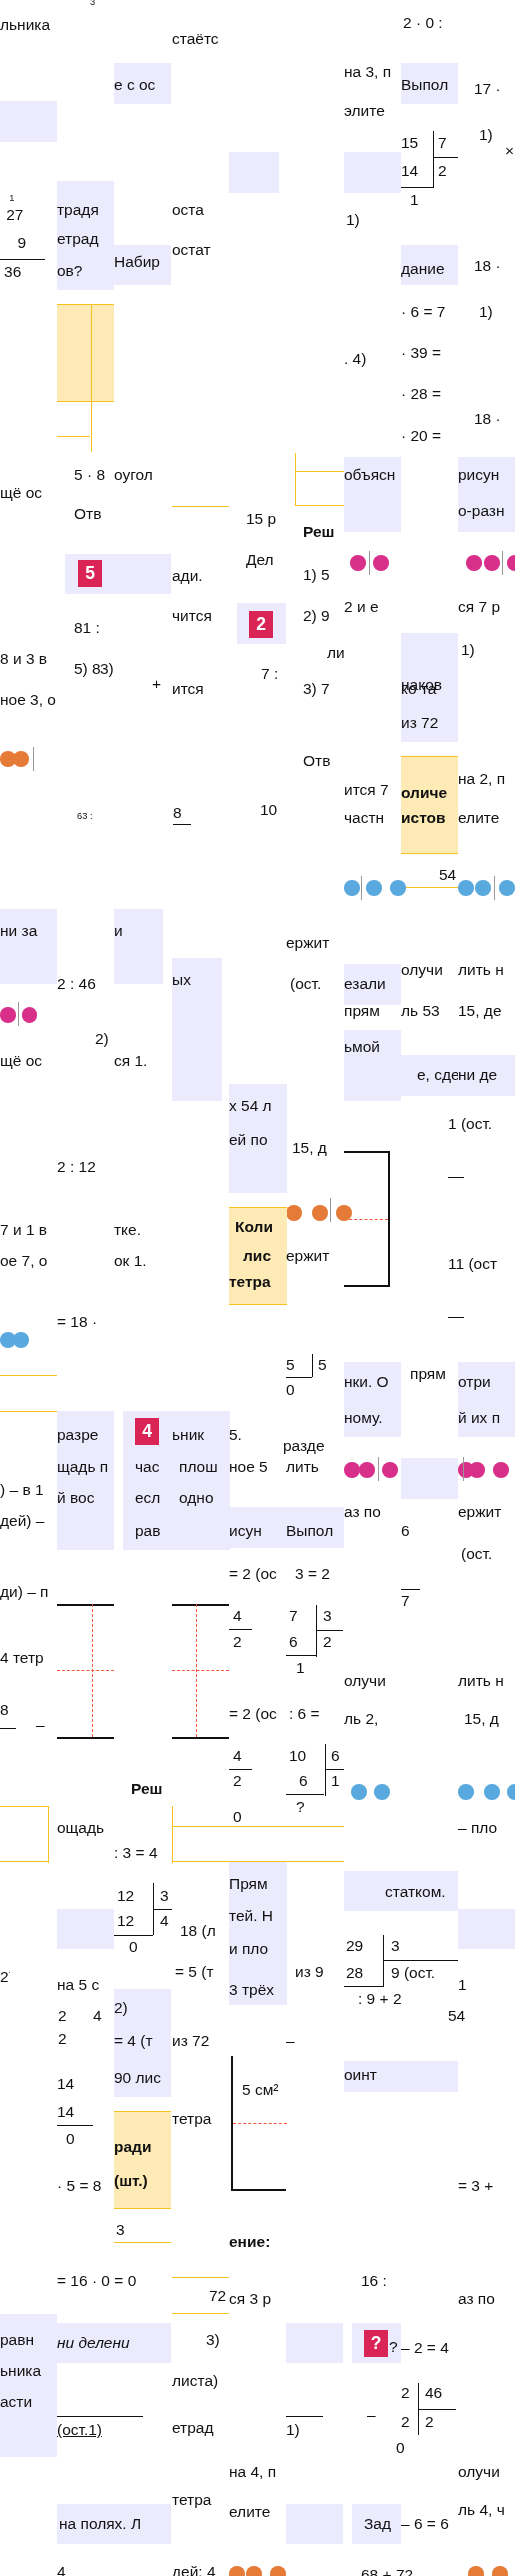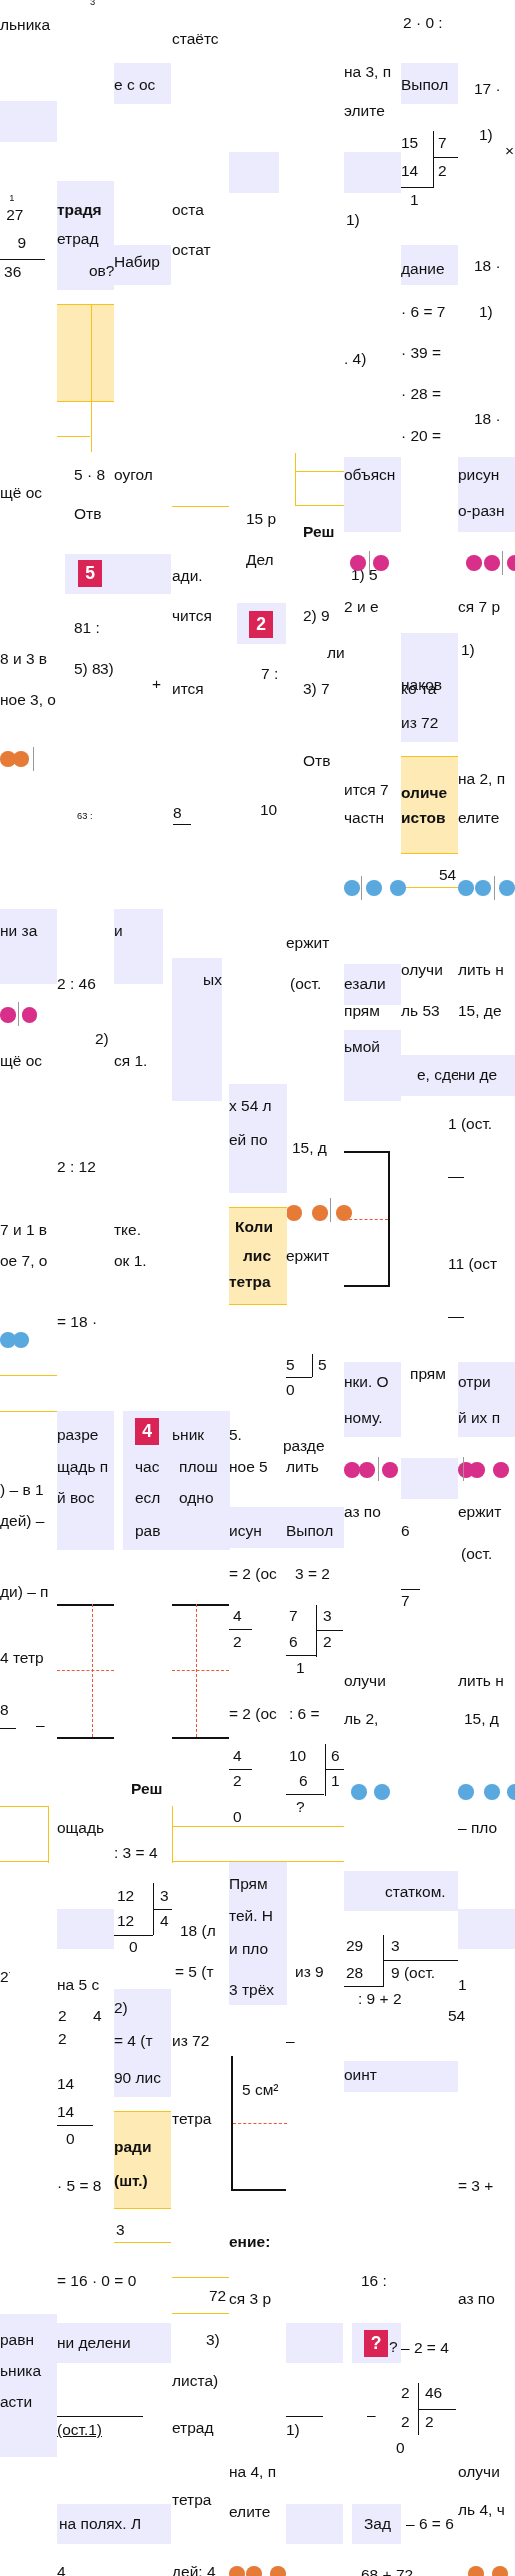--- a/index.html
+++ b/index.html
@@ -58,23 +58,23 @@
   <span class="t" style="left:401px;top:162px;">14</span>
   <span class="t" style="left:438px;top:162px;">2</span>
   <span class="t" style="left:410px;top:191px;">1</span>
   <span class="t" style="left:479px;top:126px;">1)</span>
   <span class="t" style="left:505px;top:142px;">×</span>
   <span class="t sm" style="left:9.3px;top:193px;">1</span>
   <span class="t" style="left:6.2px;top:206px;">27</span>
   <span class="t" style="left:17.5px;top:234px;">9</span>
   <div class="hr" style="left:0;top:259px;width:45px;"></div>
   <span class="t" style="left:4.1px;top:263px;">36</span>
-  <span class="t" style="left:57px;top:201px;width:58px;font-weight:bold;">традя</span>
+  <span class="t" style="left:57px;top:201px;width:58px;">традя</span>
   <span class="t" style="left:57px;top:230px;width:57px;">етрад</span>
-  <span class="t" style="left:57px;top:262px;width:57px;margin-left:32px;">ов?</span>
+  <span class="t" style="left:57px;top:262px;width:57px;">ов?</span>
   <span class="t" style="left:114px;top:253px;width:57px;">Набир</span>
   <span class="t" style="left:172px;top:201px;width:57px;">оста</span>
   <span class="t" style="left:172px;top:241px;width:57px;">остат</span>
   <span class="t" style="left:346px;top:211px;">1)</span>
   <span class="t" style="left:401px;top:260px;width:57px;">дание</span>
   <span class="t" style="left:474px;top:257px;width:41px;">18 ·</span>
   <span class="t" style="left:401px;top:303px;width:57px;">· 6 = 7</span>
   <span class="t" style="left:479px;top:303px;">1)</span>
   <span class="t" style="left:401px;top:344px;width:57px;">· 39 =</span>
   <span class="t" style="left:401px;top:385px;width:57px;">· 28 =</span>
@@ -102,21 +102,21 @@
   <span class="t" style="left:74px;top:505px;width:40px;">Отв</span>
   <span class="t" style="left:246px;top:510px;width:40px;">15 р</span>
   <span class="t" style="left:246px;top:551px;width:40px;">Дел</span>
   <span class="t b" style="left:303px;top:523px;width:41px;">Реш</span>
 
   <div class="hl" style="left:65px;top:554px;width:106px;height:40px;"></div>
   <div class="badge" style="left:78px;top:560px;">5</div>
   <span class="t" style="left:172px;top:567px;width:57px;">ади.</span>
   <span class="t" style="left:74px;top:619px;width:40px;">81 :</span>
   <span class="t" style="left:172px;top:607px;width:57px;">чится</span>
-  <span class="t" style="left:303px;top:566px;width:41px;margin-left:48px;">1) 5</span>
+  <span class="t" style="left:303px;top:566px;width:41px;">1) 5</span>
   <div class="dot pink" style="left:350px;top:555px;"></div>
   <div class="dot pink" style="left:373px;top:555px;"></div>
   <div class="sep" style="left:369px;top:551px;"></div>
   <div class="dot pink" style="left:466px;top:555px;"></div>
   <div class="dot pink" style="left:484px;top:555px;"></div>
   <div class="sep" style="left:502px;top:551px;"></div>
   <div class="dot pink" style="left:507px;top:555px;"></div>
 
   <div class="hl" style="left:237px;top:603px;width:49px;height:41px;"></div>
   <div class="badge" style="left:249px;top:611px;">2</div>
@@ -165,21 +165,21 @@
   <div class="dot blue" style="left:499px;top:880px;"></div>
 
   <div class="hl" style="left:0;top:909px;width:57px;height:75px;"></div>
   <div class="hl" style="left:114px;top:909px;width:49px;height:75px;"></div>
   <div class="hl" style="left:172px;top:958px;width:50px;height:77px;"></div>
   <div class="hl" style="left:344px;top:964px;width:57px;height:41px;"></div>
   <span class="t" style="left:0;top:922px;width:57px;">ни за</span>
   <span class="t" style="left:114px;top:922px;width:49px;">и</span>
   <span class="t" style="left:286px;top:934px;width:57px;">ержит</span>
   <span class="t" style="left:57px;top:975px;width:57px;">2 : 46</span>
-  <span class="t" style="left:172px;top:971px;width:50px;text-align:right;">ых</span>
+  <span class="t" style="left:172px;top:971px;width:50px;">ых</span>
   <span class="t" style="left:290px;top:975px;width:54px;">(ост.</span>
   <span class="t" style="left:344px;top:975px;width:57px;">езали</span>
   <span class="t" style="left:401px;top:961px;width:57px;">олучи</span>
   <span class="t" style="left:458px;top:961px;width:57px;">лить н</span>
   <span class="t" style="left:344px;top:1002px;width:57px;">прям</span>
   <span class="t" style="left:401px;top:1002px;width:57px;">ль 53</span>
   <span class="t" style="left:458px;top:1002px;width:57px;">15, де</span>
   <div class="dot pink" style="left:0;top:1007px;"></div>
   <div class="sep" style="left:17.5px;top:1002px;"></div>
   <div class="dot pink" style="left:21.6px;top:1007px;"></div>
@@ -410,21 +410,21 @@
   <span class="t" style="left:229px;top:2290px;width:58px;">ся 3 р</span>
   <span class="t" style="left:361px;top:2272px;">16 :</span>
   <span class="t" style="left:458px;top:2290px;width:57px;">аз по</span>
 
   <div class="hl" style="left:0;top:2314px;width:57px;height:143px;"></div>
   <div class="hl" style="left:57px;top:2323px;width:114px;height:40px;"></div>
   <div class="hl" style="left:286px;top:2323px;width:57px;height:40px;"></div>
   <div class="hl" style="left:352px;top:2323px;width:49px;height:40px;"></div>
   <div class="badge" style="left:364px;top:2330px;">?</div>
   <span class="t" style="left:0;top:2331px;width:57px;">равн</span>
-  <span class="t" style="left:57px;top:2334px;width:114px;">ни делени</span>
+  <span class="t" style="left:57px;top:2334px;width:114px;font-style:italic;">ни делени</span>
   <span class="t" style="left:206px;top:2331px;">3)</span>
   <span class="t" style="left:389px;top:2338px;width:12px;">? В</span>
   <span class="t" style="left:401px;top:2339px;width:57px;">– 2 = 4</span>
   <span class="t" style="left:0;top:2362px;width:57px;">ьника</span>
   <span class="t" style="left:172px;top:2372px;width:57px;">листа)</span>
   <span class="t" style="left:401px;top:2384px;">2</span>
   <span class="t" style="left:425px;top:2384px;">46</span>
   <div class="vr" style="left:418px;top:2383px;height:52px;"></div>
   <div class="hr" style="left:418px;top:2409px;width:38px;"></div>
   <span class="t" style="left:0;top:2393px;width:57px;">асти</span>
@@ -440,21 +440,21 @@
   <span class="t" style="left:229px;top:2463px;width:58px;">на 4, п</span>
   <span class="t" style="left:458px;top:2463px;width:57px;">олучи</span>
   <span class="t" style="left:172px;top:2491px;width:57px;">тетра</span>
   <div class="grid" style="left:0;top:2486px;width:57px;height:93px;"></div>
   <div class="hl" style="left:57px;top:2504px;width:114px;height:40px;"></div>
   <div class="hl" style="left:286px;top:2504px;width:57px;height:40px;"></div>
   <div class="hl" style="left:352px;top:2504px;width:49px;height:40px;"></div>
   <span class="t" style="left:229px;top:2503px;width:58px;">елите</span>
   <span class="t" style="left:59px;top:2515px;width:112px;">на полях. Л</span>
   <span class="t" style="left:364px;top:2515px;width:37px;">Зад</span>
-  <span class="t" style="left:378px;top:2515px;width:57px;padding-left:28px;">– 6 = 6</span>
+  <span class="t" style="left:401px;top:2515px;width:57px;">– 6 = 6</span>
   <span class="t" style="left:458px;top:2501px;width:57px;">ль 4, ч</span>
   <span class="t" style="left:57px;top:2563px;">4</span>
   <span class="t" style="left:172px;top:2563px;width:57px;">дей: 4</span>
   <div class="dot orange" style="left:229px;top:2566px;"></div>
   <div class="dot orange" style="left:246px;top:2566px;"></div>
   <div class="dot orange" style="left:270px;top:2566px;"></div>
   <span class="t" style="left:361px;top:2566px;">68 + 72</span>
   <div class="dot orange" style="left:468px;top:2566px;"></div>
   <div class="dot orange" style="left:492px;top:2566px;"></div>
 

